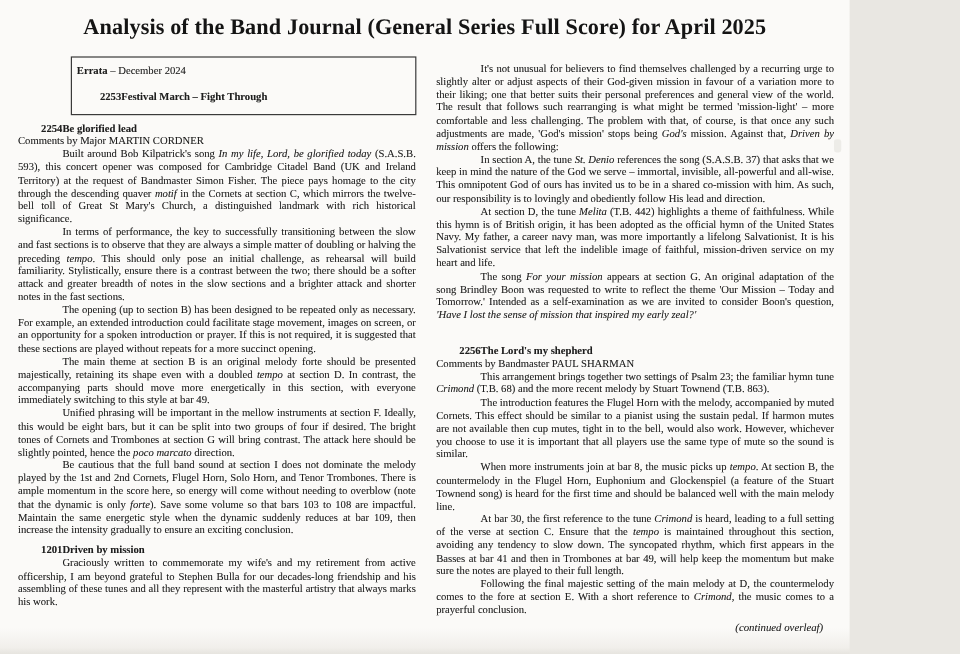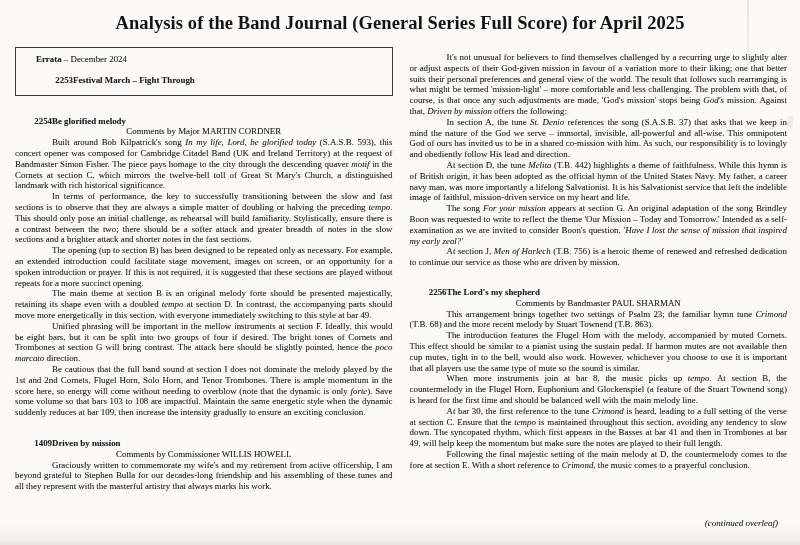--- a/index.html
+++ b/index.html
@@ -1,39 +1,39 @@
 <!DOCTYPE html>
 <html><head>
 <meta charset="utf-8">
 <style>
   html,body { margin:0; padding:0; }
   body { width:800px; height:545px; background:#e9e7e2; }
   .page {
-    position:relative; width:800px; height:545px; overflow:hidden;
+    position:relative; width:708px; height:545px; overflow:hidden;
     background:linear-gradient(180deg,#fbfaf8 0%,#fbfaf8 96%,#f1efeb 99%,#e6e4df 100%);
     font-family:"Liberation Serif","DejaVu Serif",serif;
     color:#1e1e1e;
   }
   .doc-header { text-align:center; padding-top:13px; }
   .doc-header h1 {
     margin:0; font-size:18.5px; line-height:21px; font-weight:bold; color:#141414;
     letter-spacing:.1px;
   }
   .columns { display:flex; gap:17px; padding:13px 13px 0 15px; align-items:flex-start; }
   .col { flex:1; min-width:0; }
   p { margin:0; font-size:8.9px; line-height:10.8px; text-align:justify;
       text-shadow:0 0 .3px rgba(50,50,50,.35); }
   .indent { text-indent:37px; }
-  .errata-box { border:1.4px solid #3a3a3a; padding:6px 9px 9px 20px; }
+  .errata-box { border:1.4px solid #3a3a3a; padding:6px 9px 9px 4px;margin-left:44px; }
   .errata-head { margin-bottom:10px; text-align:left; }
   .errata-head b { font-weight:bold; }
-  .sec { margin-top:20px; }
+  .sec { margin-top:6px; }
   .sec-head { display:flex; font-weight:bold; text-align:right; }
   .sec-num { width:37px; flex:none; }
-  .byline { text-align:center; text-indent:0; }
+  .byline { text-indent:0; }
   .first-right { padding-top:5px; }
   .sec-right { margin-top:19px; }
   .continued { position:absolute; right:22px; bottom:16px; font-style:italic;
                font-size:9px; text-align:center; }
   .artifact-scratch { position:absolute; left:747px; top:0; width:2px; height:80px;
     background:linear-gradient(180deg,#d8d6d1 0%,#ece9e4 80%,transparent 100%);
     opacity:.55; border-radius:2px; }
   .artifact-mark { position:absolute; right:7px; top:116px; width:6px; height:11px;
     background:#e4e2dd; opacity:.6; border-radius:2px; }
 </style>
@@ -57,49 +57,47 @@
         <p class="errata-head"><b>Errata</b><span> – December 2024</span></p>
         <p class="sec-head">
           <span class="sec-num">2253</span>
           <span>Festival March – Fight Through</span>
         </p>
       </div>
 
       <section class="sec">
         <p class="sec-head">
           <span class="sec-num">2254</span>
-          <span>Be glorified melody</span>
+          <span>Be glorified lead</span>
         </p>
         <p class="byline">Comments by Major MARTIN CORDNER</p>
         <p class="indent"><span>Built around Bob Kilpatrick's song </span><span style="font-style: italic;">In my life, Lord, be glorified today</span><span> (S.A.S.B. 593), this concert opener was composed for Cambridge Citadel Band (UK and Ireland Territory) at the request of Bandmaster Simon Fisher. The piece pays homage to the city through the descending quaver </span><span style="font-style: italic;">motif</span><span> in the Cornets at section C, which mirrors the twelve-bell toll of Great St Mary's Church, a distinguished landmark with rich historical significance.</span></p>
         <p class="indent"><span>In terms of performance, the key to successfully transitioning between the slow and fast sections is to observe that they are always a simple matter of doubling or halving the preceding </span><span style="font-style: italic;">tempo</span><span>. This should only pose an initial challenge, as rehearsal will build familiarity. Stylistically, ensure there is a contrast between the two; there should be a softer attack and greater breadth of notes in the slow sections and a brighter attack and shorter notes in the fast sections.</span></p>
         <p class="indent"><span>The opening (up to section B) has been designed to be repeated only as necessary. For example, an extended introduction could facilitate stage movement, images on screen, or an opportunity for a spoken introduction or prayer. If this is not required, it is suggested that these sections are played without repeats for a more succinct opening.</span></p>
         <p class="indent"><span>The main theme at section B is an original melody forte should be presented majestically, retaining its shape even with a doubled </span><span style="font-style: italic;">tempo</span><span> at section D. In contrast, the accompanying parts should move more energetically in this section, with everyone immediately switching to this style at bar 49.</span></p>
         <p class="indent"><span>Unified phrasing will be important in the mellow instruments at section F. Ideally, this would be eight bars, but it can be split into two groups of four if desired. The bright tones of Cornets and Trombones at section G will bring contrast. The attack here should be slightly pointed, hence the </span><span style="font-style: italic;">poco marcato</span><span> direction.</span></p>
         <p class="indent"><span>Be cautious that the full band sound at section I does not dominate the melody played by the 1st and 2nd Cornets, Flugel Horn, Solo Horn, and Tenor Trombones. There is ample momentum in the score here, so energy will come without needing to overblow (note that the dynamic is only </span><span style="font-style: italic;">forte</span><span>). Save some volume so that bars 103 to 108 are impactful. Maintain the same energetic style when the dynamic suddenly reduces at bar 109, then increase the intensity gradually to ensure an exciting conclusion.</span></p>
       </section>
 
       <section class="sec">
         <p class="sec-head">
-          <span class="sec-num">1409</span>
+          <span class="sec-num">1201</span>
           <span>Driven by mission</span>
         </p>
-        <p class="byline">Comments by Commissioner WILLIS HOWELL</p>
         <p class="indent"><span>Graciously written to commemorate my wife's and my retirement from active officership, I am beyond grateful to Stephen Bulla for our decades-long friendship and his assembling of these tunes and all they represent with the masterful artistry that always marks his work.</span></p>
       </section>
     </div>
 
     <div class="col">
 
       <section>
         <p class="indent first-right"><span>It's not unusual for believers to find themselves challenged by a recurring urge to slightly alter or adjust aspects of their God-given mission in favour of a variation more to their liking; one that better suits their personal preferences and general view of the world. The result that follows such rearranging is what might be termed 'mission-light' – more comfortable and less challenging.  The problem with that, of course, is that once any such adjustments are made, 'God's mission' stops being </span><span style="font-style: italic;">God's</span><span> mission. Against that, </span><span style="font-style: italic;">Driven by mission</span><span> offers the following:</span></p>
         <p class="indent"><span>In section A, the tune </span><span style="font-style: italic;">St. Denio</span><span> references the song (S.A.S.B. 37) that asks that we keep in mind the nature of the God we serve – immortal, invisible, all-powerful and all-wise. This omnipotent God of ours has invited us to be in a shared co-mission with him. As such, our responsibility is to lovingly and obediently follow His lead and direction.</span></p>
         <p class="indent"><span>At section D, the tune </span><span style="font-style: italic;">Melita</span><span> (T.B. 442) highlights a theme of faithfulness. While this hymn is of British origin, it has been adopted as the official hymn of the United States Navy. My father, a career navy man, was more importantly a lifelong Salvationist. It is his Salvationist service that left the indelible image of faithful, mission-driven service on my heart and life.</span></p>
         <p class="indent"><span>The song </span><span style="font-style: italic;">For your mission</span><span> appears at section G. An original adaptation of the song Brindley Boon was requested to write to reflect the theme 'Our Mission – Today and Tomorrow.' Intended as a self-examination as we are invited to consider Boon's question, </span><span style="font-style: italic;">'Have I lost the sense of mission that inspired my early zeal?'</span></p>
-        <p class="indent"><span>At section J, </span><span style="font-style: italic;">Men of Harlech</span><span> (T.B. 756) is a heroic theme of renewed and refreshed dedication to continue our service as those who are driven by mission.</span></p>
       </section>
 
       <section class="sec sec-right">
         <p class="sec-head">
           <span class="sec-num">2256</span>
           <span>The Lord's my shepherd</span>
         </p>
         <p class="byline">Comments by Bandmaster PAUL SHARMAN</p>
         <p class="indent"><span>This arrangement brings together two settings of Psalm 23; the familiar hymn tune </span><span style="font-style: italic;">Crimond</span><span> (T.B. 68) and the more recent melody by Stuart Townend (T.B. 863).</span></p>
         <p class="indent"><span>The introduction features the Flugel Horn with the melody, accompanied by muted Cornets. This effect should be similar to a pianist using the sustain pedal. If harmon mutes are not available then cup mutes, tight in to the bell, would also work. However, whichever you choose to use it is important that all players use the same type of mute so the sound is similar.</span></p>

